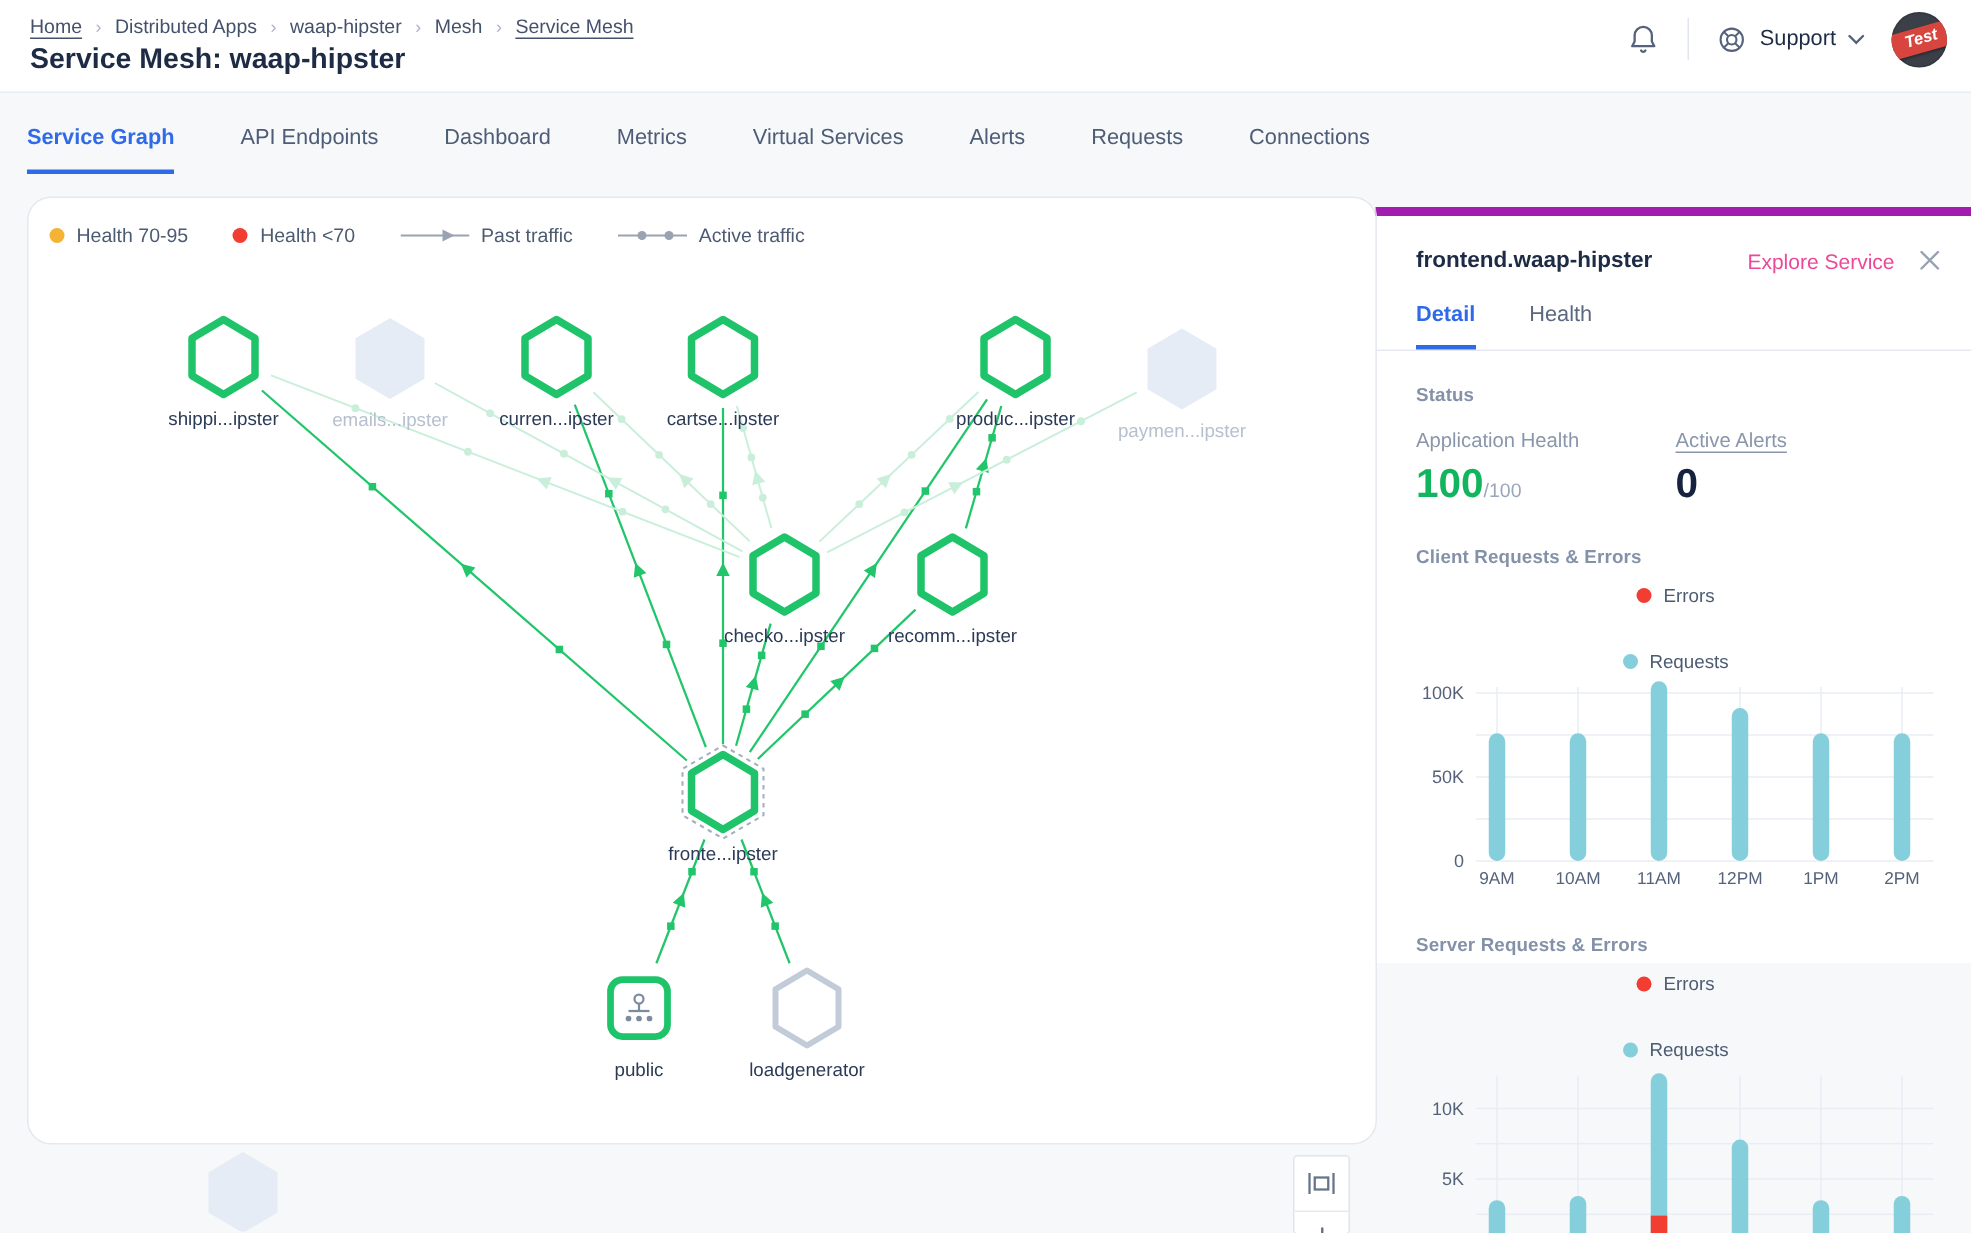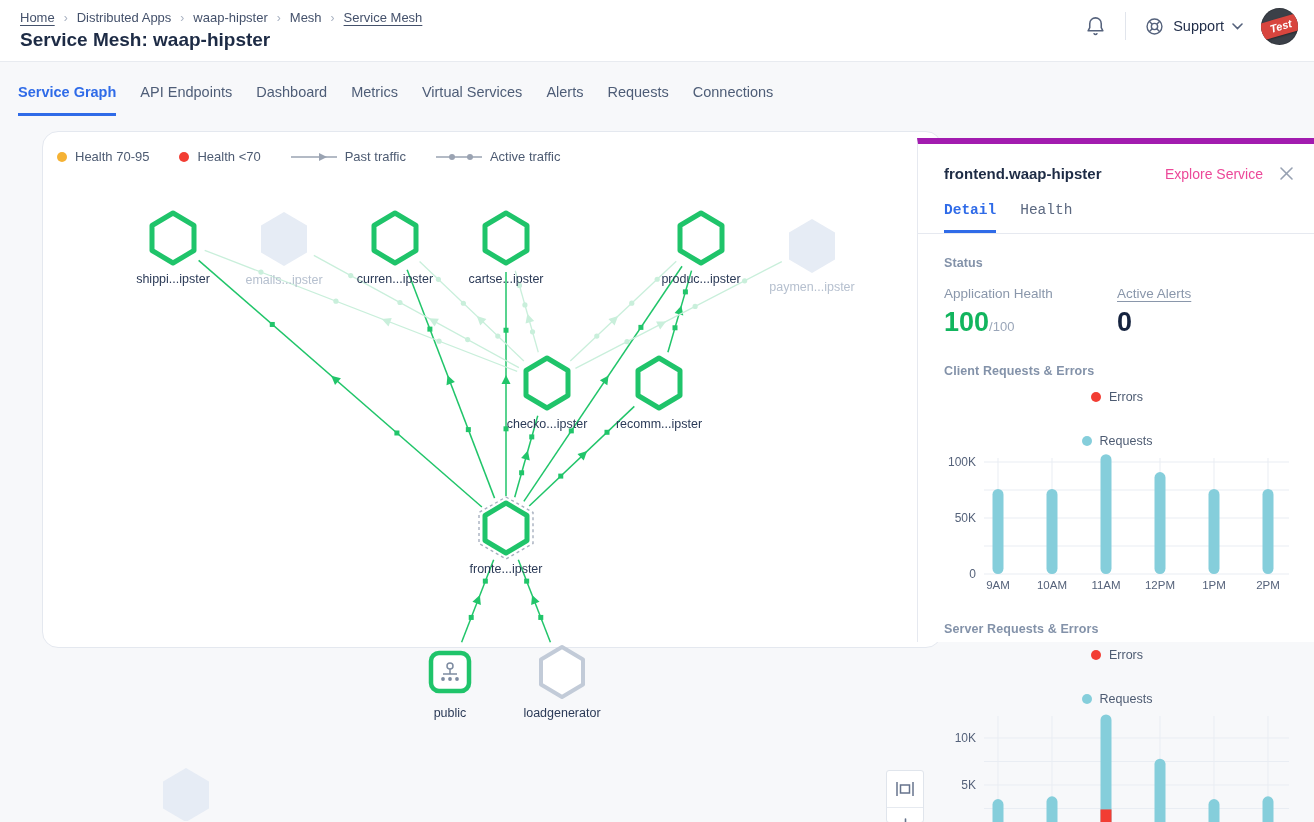--- a/index.html
+++ b/index.html
@@ -12,41 +12,41 @@
   .breadcrumb .crumb.link { text-decoration:underline; text-underline-offset:3px; cursor:pointer; }
   .breadcrumb .sep { color:#a9b2c2; font-size:12px; }
   .page-title { position:absolute; top:29px; left:20px; font-size:19px; font-weight:700; color:#1d2b45; }
   .header-right { position:absolute; top:0; right:16px; height:52px; display:flex; align-items:center; gap:18px; }
   .hdr-divider { width:1px; height:28px; background:#e1e5ec; }
   .support { display:flex; align-items:center; gap:8px; color:#1e2b47; font-size:14.5px; cursor:pointer; }
   .avatar { width:37px; height:37px; border-radius:50%; background:#3b4048; overflow:hidden; position:relative; cursor:pointer; box-shadow:inset 0 0 0 1px rgba(0,0,0,.15); }
   .avatar .stamp { position:absolute; left:-1px; top:10px; width:42px; height:17px; background:#d8453e; transform:rotate(-16deg); color:#fff; font-size:11px; font-weight:700; font-style:italic; text-align:center; line-height:16px; border-radius:2px; box-shadow:0 1px 2px rgba(0,0,0,.4); }
 
   
-  .nav-tabs { position:absolute; top:62px; left:18px; display:flex; gap:24px; padding-top:22px; }
+  .nav-tabs { position:absolute; top:62px; left:18px; display:flex; gap:44px; padding-top:22px; }
   .nav-tab { font-size:14.5px; color:#4e5d77; padding-bottom:13px; cursor:pointer; white-space:nowrap; }
   .nav-tab.active { color:#2f6be8; font-weight:700; border-bottom:3px solid #2f6be8; }
 
   
-  .graph-card { position:absolute; left:18px; top:131px; width:900px; height:517px; background:#fff; border:1px solid #e4e8ef; border-radius:16px;margin-left:24px; }
+  .graph-card { position:absolute; left:18px; top:131px; width:900px; height:632px; background:#fff; border:1px solid #e4e8ef; border-radius:16px; }
   .graph-legend { position:absolute; top:17px; left:14px; display:flex; align-items:center; gap:30px; z-index:5; }
   .legend-item { display:flex; align-items:center; gap:8px; font-size:13px; color:#4d5b72; }
   .legend-dot { width:10px; height:10px; border-radius:50%; }
   #graph-svg { position:absolute; left:0; top:0; }
   .graph-controls { position:absolute; left:843px; top:638px; width:38px; height:53px; background:#fff; border:1px solid #e0e5ec; border-radius:3px; overflow:hidden; z-index:5; }
   .gc-btn { width:100%; height:36px; display:flex; align-items:center; justify-content:center; cursor:pointer; color:#66738c; }
   .gc-btn + .gc-btn { border-top:1px solid #e6eaf0; }
 
   
   .side-panel { position:absolute; left:917px; top:138px; width:397px; height:504px; background:#fff; border-left:1px solid #e6e9f0; border-top:6px solid #a21caf; }
   .panel-head { display:flex; align-items:center; padding:21px 20px 0 26px; }
   .panel-title { font-size:15px; font-weight:700; color:#1d2b45; flex:1; }
   .explore-link { font-size:14px; color:#ec4899; cursor:pointer; white-space:nowrap; }
   .panel-close { margin-left:16px; cursor:pointer; display:flex; align-items:center; }
-  .panel-tabs { display:flex; gap:24px; padding:20px 26px 0 26px; border-bottom:1px solid #e6e9f0;font-family:Liberation Mono, monospace; }
+  .panel-tabs { display:flex; gap:36px; padding:20px 26px 0 26px; border-bottom:1px solid #e6e9f0; }
   .panel-tab { font-size:14.5px; color:#5b6880; padding-bottom:12px; cursor:pointer; }
   .panel-tab.active { color:#2f6be8; font-weight:700; border-bottom:3px solid #2f6be8; }
   .panel-body { padding:22px 24px 0 26px; }
   .section-heading { font-size:12.5px; font-weight:700; color:#8392a9; letter-spacing:.1px; }
   .status-grid { display:flex; margin-top:16px; }
   .status-col { width:180px; }
   .status-label { font-size:13.5px; color:#8a97ab; }
   .status-label.underlined { text-decoration:underline; text-underline-offset:3px; }
   .status-value-row { margin-top:6px; display:flex; align-items:baseline; }
   .big-green { font-size:27px; font-weight:700; color:#12b55e; }

